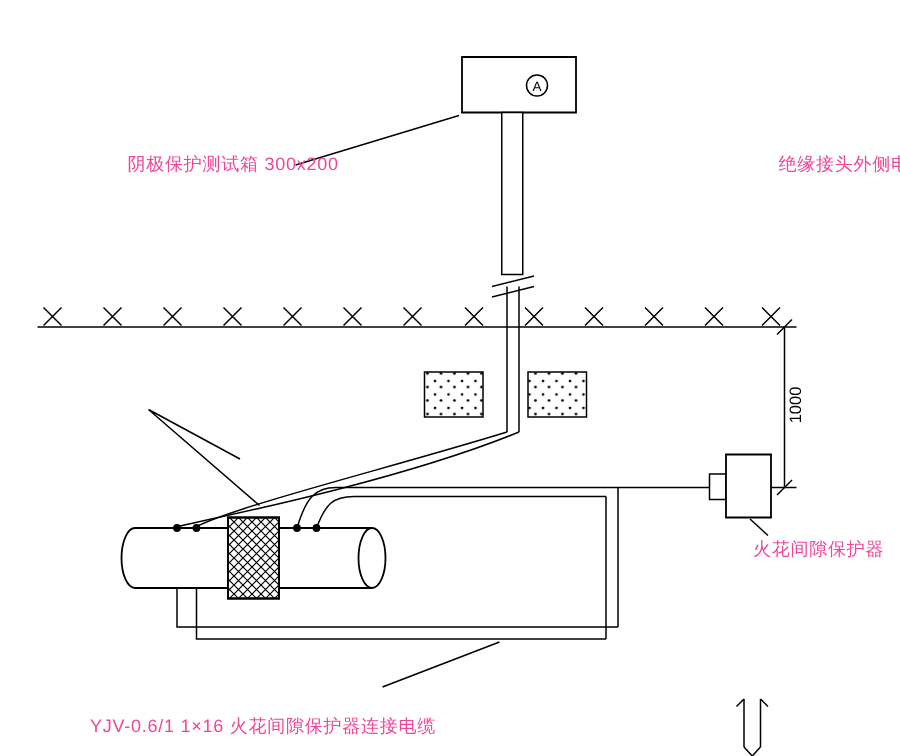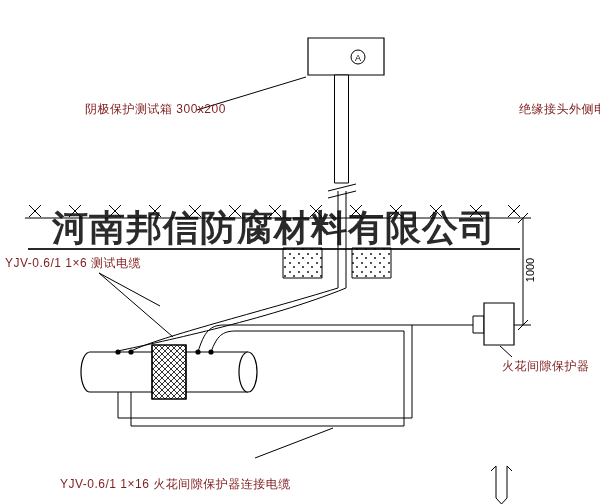--- a/index.html
+++ b/index.html
@@ -5,21 +5,21 @@
   html, body { margin: 0; padding: 0; background: #fff; }
   #canvas {
     position: relative; width: 600px; height: 504px;
     background: #ffffff; overflow: hidden;
     font-family: "Liberation Sans", sans-serif;
   }
   #drawing { position: absolute; left: 0; top: 0; }
   #drawing * { vector-effect: non-scaling-stroke; }
   .stroke { stroke: #000; fill: none; stroke-width: 1; }
   .label {
-    position: absolute; font-size: 12px; color: #7f1d1d;
+    position: absolute; font-size: 12px; color: #ec4899;
     white-space: nowrap; z-index: 3; letter-spacing: 0.5px;
   }
   #watermark {
     position: absolute; left: 28px; top: 206px; width: 492px; height: 42px;
     line-height: 44px; text-align: center; z-index: 5;
     font-family: "Liberation Serif", serif; font-weight: bold;
     font-size: 36px; letter-spacing: 1px;
     color: rgba(5,5,5,0.85);
     border-bottom: 2px solid rgba(5,5,5,0.85);
   }
@@ -114,21 +114,19 @@
       <path class="stroke" d="M496,466 V498 M507,466 V498"></path>
       <path class="stroke" d="M491,471 L496,466 M507,466 L512,471"></path>
       <path class="stroke" d="M496,498 L501.5,504 L507,498"></path>
     </g>
   </svg>
 
   <div class="label" style="left:85px; top:101px;">阴极保护测试箱 300x200</div>
 
   <div class="label" style="left:519px; top:101px; width:81px; overflow:hidden;">绝缘接头外侧电缆</div>
 
-  <div class="label" style="left:5px; top:255px;">YJV-0.6/1  1×6  测试电缆</div>
 
   <div class="label" style="left:502px; top:358px;text-align:center;">火花间隙保护器</div>
 
   <div class="label" style="left:60px; top:458px;margin-top:18px;">YJV-0.6/1  1×16  火花间隙保护器连接电缆</div>
 
-  <div id="watermark">河南邦信防腐材料有限公司</div>
 
 </div>
 
 </body></html>

